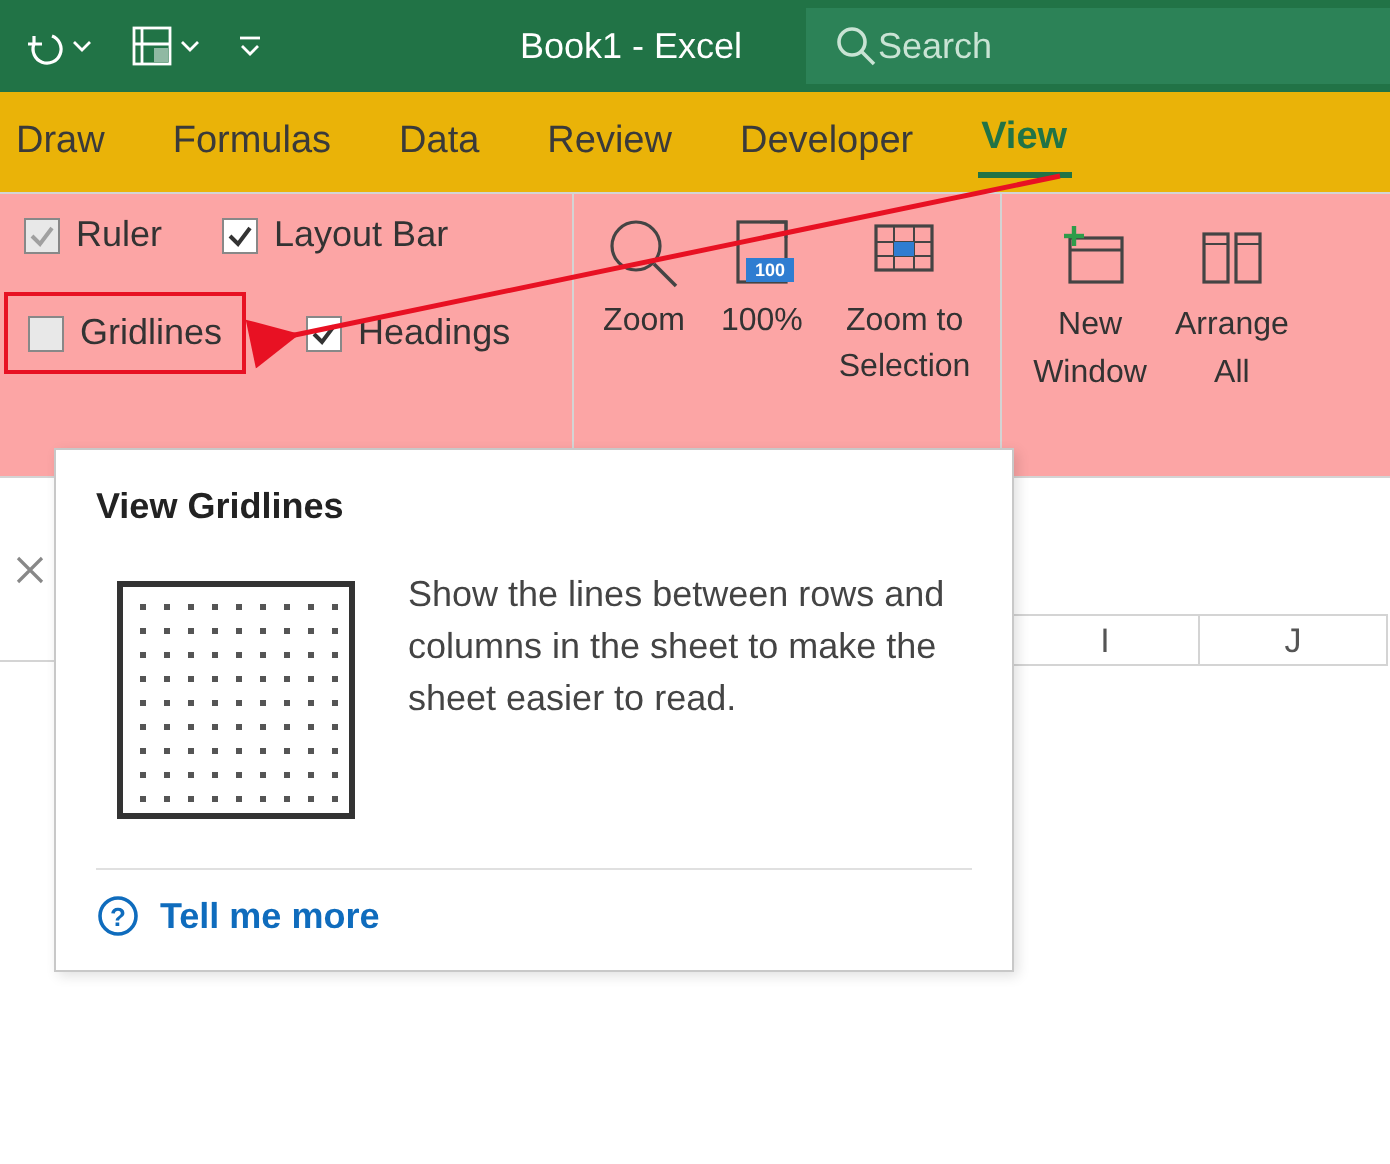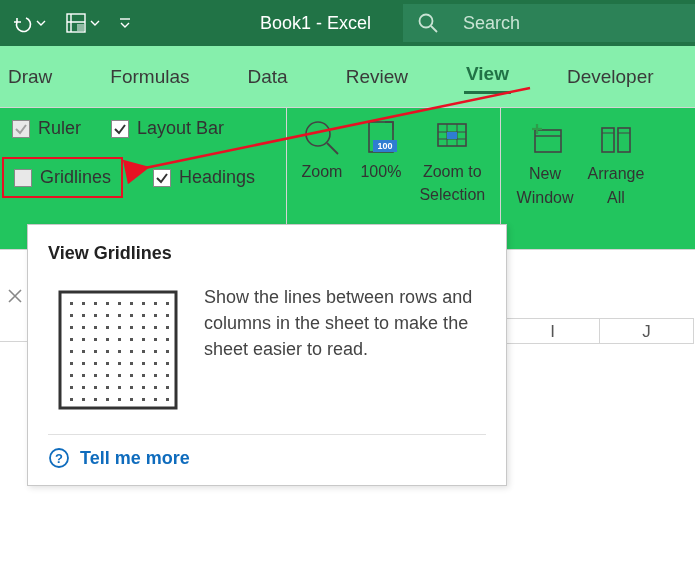--- a/index.html
+++ b/index.html
@@ -5,31 +5,31 @@
   * { box-sizing: border-box; margin: 0; padding: 0; font-family: "Segoe UI", Arial, sans-serif; }
   body { width: 695px; height: 582px; background: #fff; overflow: hidden; position: relative; }
 
   
   .titlebar { height: 46px; background: #217346; display: flex; align-items: center; color: #fff; position: relative; }
   .qat { display: flex; align-items: center; gap: 6px; padding-left: 6px; }
   .qat-btn { display: flex; align-items: center; justify-content: center; height: 28px; padding: 0 6px; }
   .qat-btn svg { display: block; }
   .caret-down { margin-left: 2px; }
   .title-text { position: absolute; left: 50%; transform: translateX(-50%); font-size: 18px; font-weight: 400; color: #fff; left: 260px; transform: none; }
-  .search-wrap { position: absolute; right: 0; top: 4px; height: 38px; width: 292px; background: #2c8257; display: flex; align-items: center; padding-left: 14px; gap: 24px; }
+  .search-wrap { position: absolute; right: 0; top: 4px; height: 38px; width: 292px; background: #2c8257; display: flex; align-items: center; padding-left: 14px; gap: 0; }
   .search-wrap svg { flex-shrink: 0; }
   .search-text { color: #c9e3d4; font-size: 18px; }
 
   
-  .tabstrip { height: 62px; background: #86efac; display: flex; align-items: center; gap: 54px; padding-left: 6px; border-bottom: 1px solid #d4d4d4; }
+  .tabstrip { height: 51px; background: #eab308; display: flex; align-items: center; gap: 30px; padding-left: 6px; border-bottom: 1px solid #d4d4d4; }
   .tab { font-size: 19px; color: #3a3a3a; padding: 4px 2px; cursor: default; }
   .tab.active { color: #217346; font-weight: 600; border-bottom: 3px solid #217346; padding-bottom: 6px; }
 
   
-  .ribbon { height: 142px; background: #22c55e; display: flex; border-bottom: 1px solid #d4d4d4; position: relative; }
+  .ribbon { height: 142px; background: #fca5a5; display: flex; border-bottom: 1px solid #d4d4d4; position: relative; }
   .ribbon-group { border-right: 1px solid #d4d4d4; display: flex; flex-direction: column; justify-content: space-between; padding: 10px 12px 4px 12px; }
   .group-body { flex: 1; display: flex; flex-direction: column; justify-content: center; gap: 18px; }
   .group-label { text-align: center; font-size: 15px; color: #5a5a5a; margin-top: 36px; }
 
   .show-group { width: 288px; }
   .show-row { display: flex; gap: 30px; align-items: center; }
   .chk { display: flex; align-items: center; gap: 8px; }
   .chk-box { width: 18px; height: 18px; border: 1px solid #888; display: inline-flex; align-items: center; justify-content: center; background: #fff; }
   .chk-box.checked svg { display: block; }
   .chk-box svg { display: none; }
@@ -105,22 +105,22 @@
       </svg>
     <span class="search-text">Search</span>
   </div>
 </div>
 
 <div class="tabstrip">
   <div class="tab">Draw</div>
   <div class="tab">Formulas</div>
   <div class="tab">Data</div>
   <div class="tab">Review</div>
+  <div class="tab">Developer</div>
   <div class="tab active">View</div>
-  <div class="tab">Developer</div>
 </div>
 
 <div class="ribbon">
 
   <div class="ribbon-group show-group">
     <div class="group-body">
       <div class="show-row">
         <label class="chk">
           <span class="chk-box greyed checked">
             <svg width="14" height="14">

